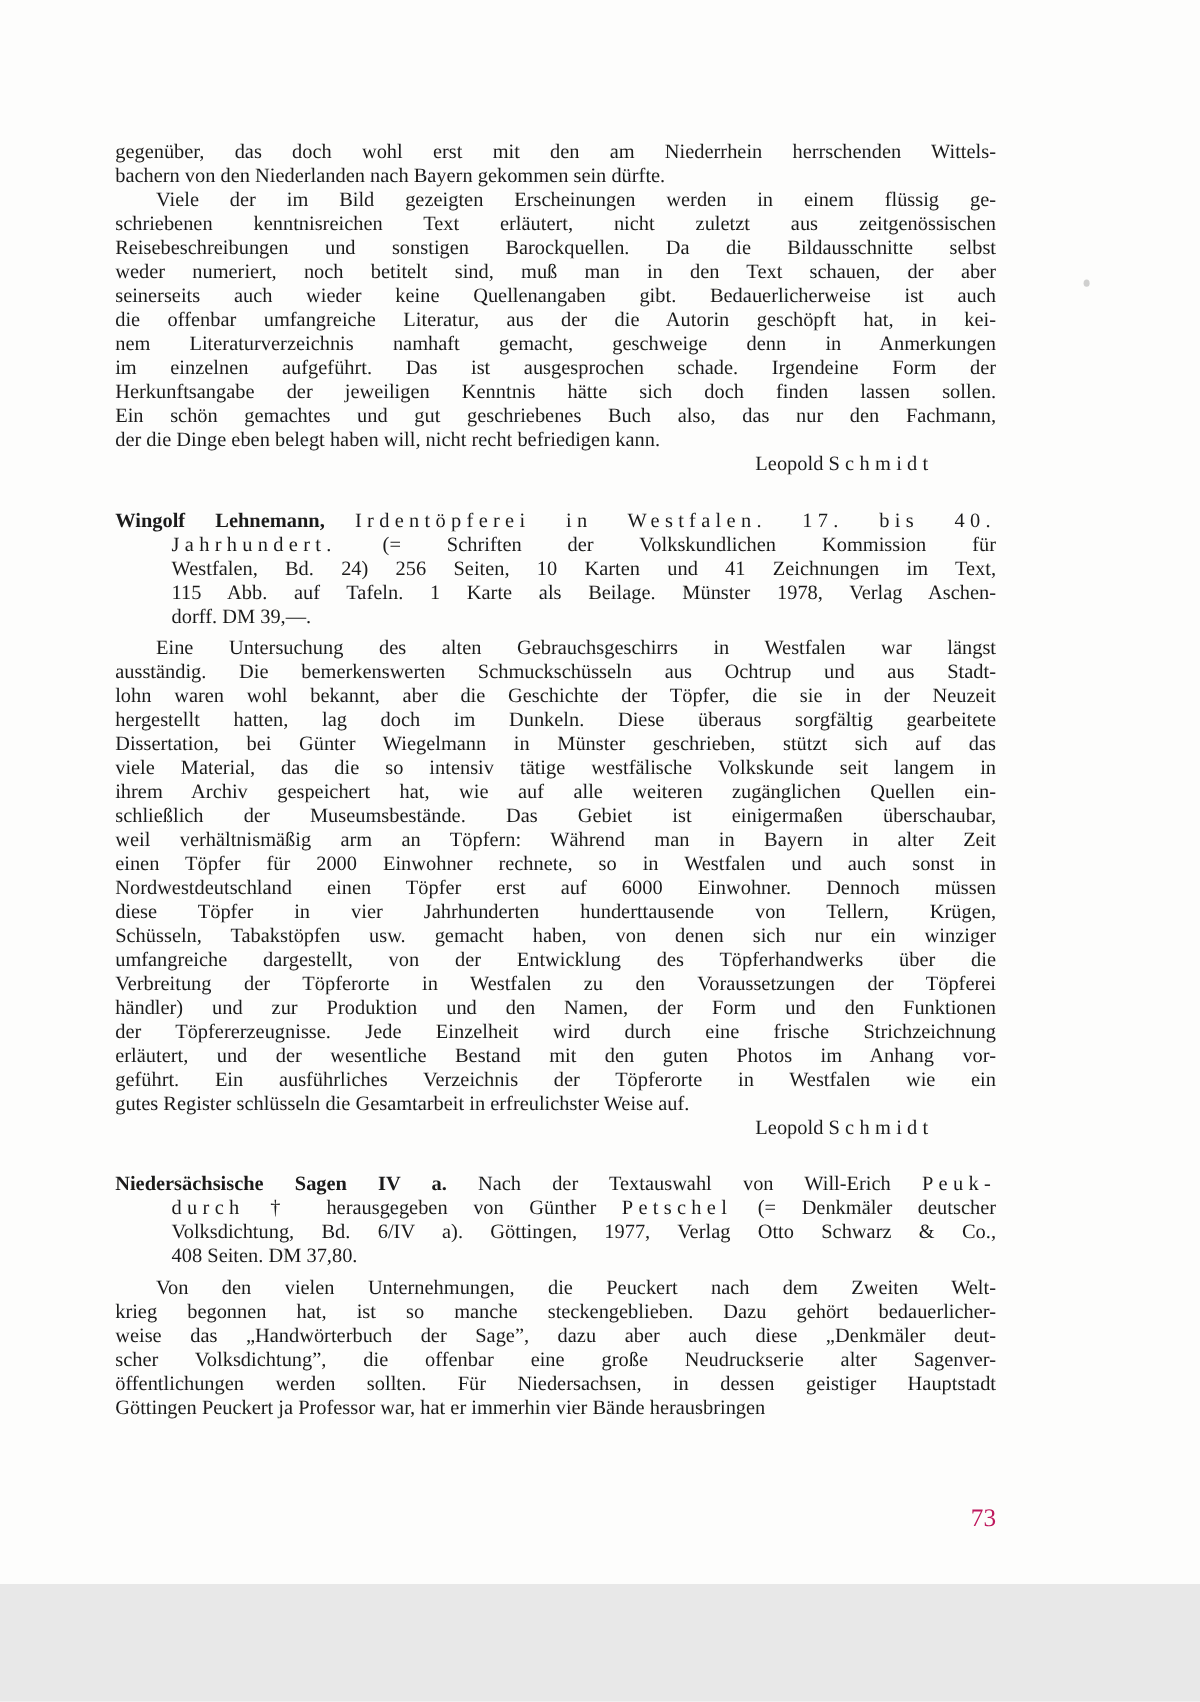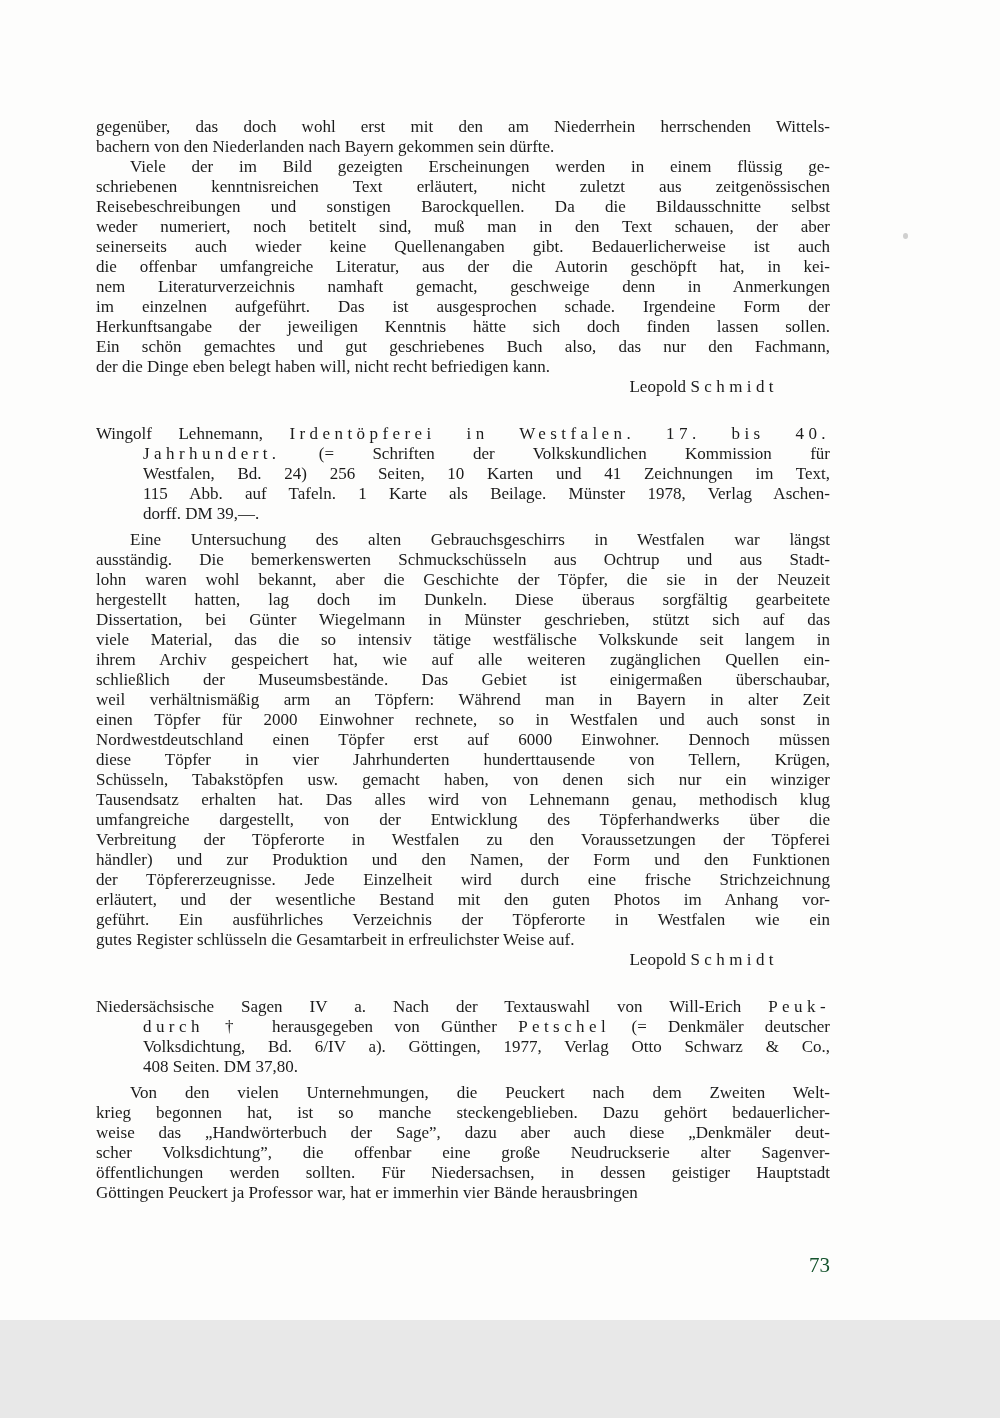--- a/index.html
+++ b/index.html
@@ -17,33 +17,33 @@
     display:block;
   }
   .line {
     font-size:17px; line-height:20px;
     text-align:justify; text-align-last:justify;
     white-space:normal;
   }
   .line.last { text-align-last:left; }
   .line.indent { text-indent:34px; }
   .block-entry .line.hang { padding-left:47px; }
-  .bold { font-weight:normal; }
+  .bold { font-weight:bold; }
   .spaced { letter-spacing:0.26em; }
   .block-sig {
     font-size:17px; line-height:20px;
     text-align:right; padding-right:52px;
   }
   .block-para, .block-entry, .block-sig { margin:0; }
   .block-sig + .block-entry { margin-top:27px; }
   .block-entry + .block-para { margin-top:6px; }
   .page-number {
     position:absolute; left:96px; top:1253px; width:734px;
     text-align:right; padding-right:8px;
-    font-size:21px; line-height:24px; color:#14532d;
+    font-size:21px; line-height:24px; color:#be185d;
   }
   .artifact { position:absolute; background:#9a9a9a; }
   .artifact.a1 { left:903px; top:233px; width:5px; height:6px; opacity:.45; border-radius:50%; }
   .artifact.a2 { left:216px; top:1390px; width:9px; height:5px; opacity:.65; border-radius:2px; }
 </style>
 </head>
 <body>
 
 <div class="page">
   <main class="text-column">
@@ -79,21 +79,20 @@
         <div class="line"><span>hergestellt hatten, lag doch im Dunkeln. Diese überaus sorgfältig gearbeitete</span></div>
         <div class="line"><span>Dissertation, bei Günter Wiegelmann in Münster geschrieben, stützt sich auf das</span></div>
         <div class="line"><span>viele Material, das die so intensiv tätige westfälische Volkskunde seit langem in</span></div>
         <div class="line"><span>ihrem Archiv gespeichert hat, wie auf alle weiteren zugänglichen Quellen ein-</span></div>
         <div class="line"><span>schließlich der Museumsbestände. Das Gebiet ist einigermaßen überschaubar,</span></div>
         <div class="line"><span>weil verhältnismäßig arm an Töpfern: Während man in Bayern in alter Zeit</span></div>
         <div class="line"><span>einen Töpfer für 2000 Einwohner rechnete, so in Westfalen und auch sonst in</span></div>
         <div class="line"><span>Nordwestdeutschland einen Töpfer erst auf 6000 Einwohner. Dennoch müssen</span></div>
         <div class="line"><span>diese Töpfer in vier Jahrhunderten hunderttausende von Tellern, Krügen,</span></div>
         <div class="line"><span>Schüsseln, Tabakstöpfen usw. gemacht haben, von denen sich nur ein winziger</span></div>
-        <div class="line"><span>Tausendsatz erhalten hat. Das alles wird von Lehnemann genau, methodisch klug</span></div>
         <div class="line"><span>umfangreiche dargestellt, von der Entwicklung des Töpferhandwerks über die</span></div>
         <div class="line"><span>Verbreitung der Töpferorte in Westfalen zu den Voraussetzungen der Töpferei</span></div>
         <div class="line"><span>händler) und zur Produktion und den Namen, der Form und den Funktionen</span></div>
         <div class="line"><span>der Töpfererzeugnisse. Jede Einzelheit wird durch eine frische Strichzeichnung</span></div>
         <div class="line"><span>erläutert, und der wesentliche Bestand mit den guten Photos im Anhang vor-</span></div>
         <div class="line"><span>geführt. Ein ausführliches Verzeichnis der Töpferorte in Westfalen wie ein</span></div>
         <div class="line last"><span>gutes Register schlüsseln die Gesamtarbeit in erfreulichster Weise auf.</span></div>
       </div>
       <div class="block-sig"><span>Leopold </span><span class="spaced">Schmidt</span></div>
       <div class="block-entry">

